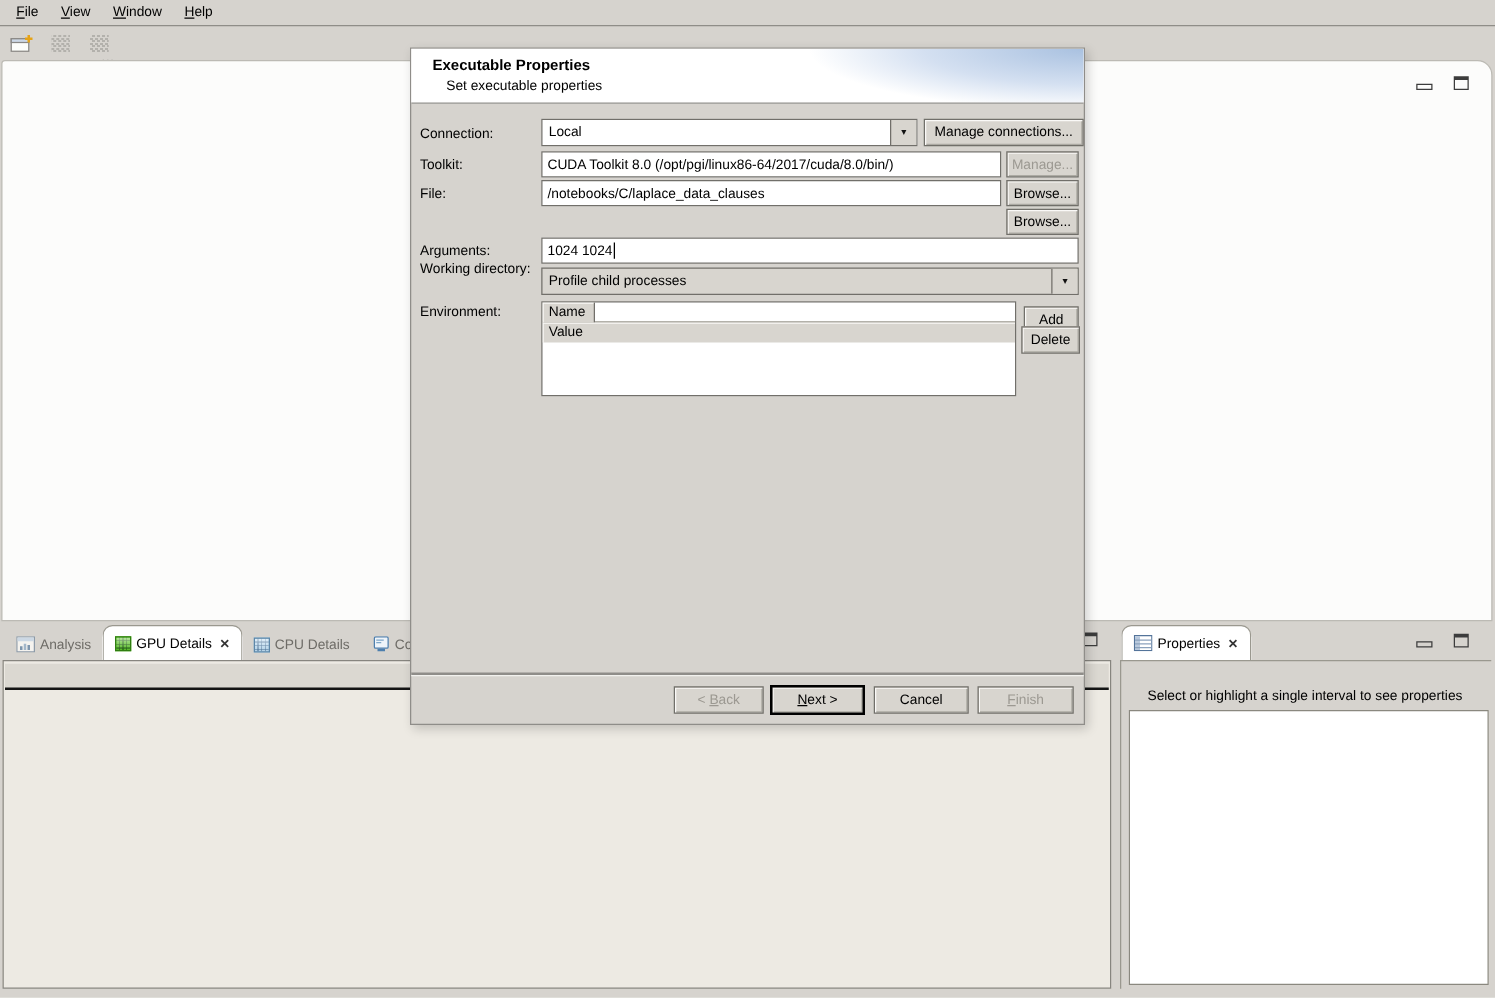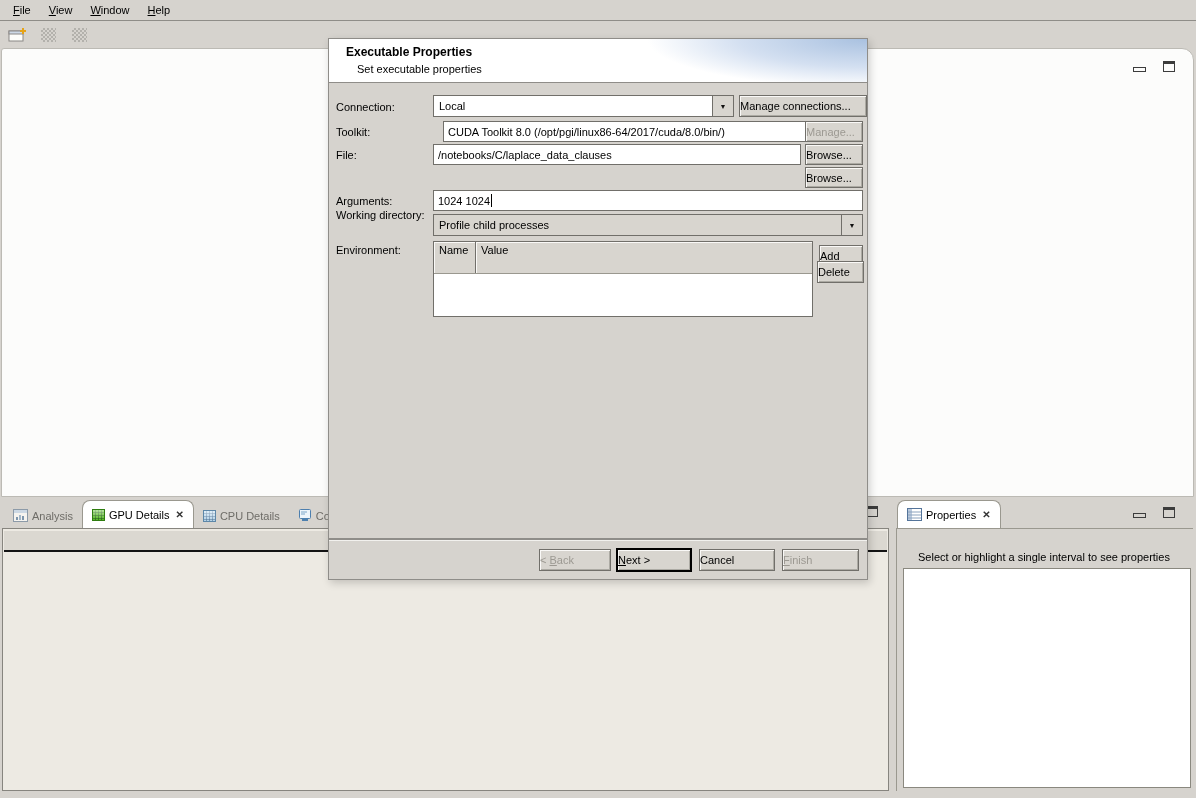--- a/index.html
+++ b/index.html
@@ -57,26 +57,26 @@
 
   .field { position:absolute; background:#fff; border:1px solid #716f6a; display:flex; align-items:center; padding:0 4px; white-space:nowrap; overflow:hidden; }
   .placeholder { color:#969389; }
   .caret { display:inline-block; width:0; height:13px; border-left:1px solid #000; margin-left:1px; }
 
   .combo { position:absolute; border:1px solid #716f6a; display:flex; align-items:center; padding:0 26px 0 5px; white-space:nowrap; }
   .combo .arrow { position:absolute; right:0; top:0; bottom:0; width:21px; border-left:1px solid #716f6a; display:flex; align-items:center; justify-content:center; font-size:7px; color:#111; background:#d8d5cf; }
   .combo.white { background:#fff; }
   .combo.gray { background:#d8d5cf; }
 
-  .btn { position:absolute; display:flex; align-items:center; justify-content:flex-start; background:#d8d5cf; border:1px solid #716f6a; box-shadow:inset 1px 1px 0 #faf9f7, inset -1px -1px 0 #acaaa3; cursor:default; }
+  .btn { position:absolute; display:flex; align-items:center; justify-content:center; background:#d8d5cf; border:1px solid #716f6a; box-shadow:inset 1px 1px 0 #faf9f7, inset -1px -1px 0 #acaaa3; cursor:default; }
   .btn.disabled { color:#9c9992; }
   .btn.default { border:2px solid #000; }
 
   .env-table { position:absolute; left:104px; top:202px; width:380px; height:76px; border:1px solid #716f6a; background:#fff; }
-  .env-head { display:flex; height:32px; border-bottom:1px solid #9a988f; }
+  .env-head { display:flex; height:16px; border-bottom:1px solid #9a988f;flex-direction:column; }
   .env-th { background:#d8d5cf; border-right:1px solid #716f6a; box-shadow:inset 1px 1px 0 #faf9f7; padding:2px 5px; }
   .env-th.name { width:42px; }
   .env-th.value { flex:1; border-right:none; }
 
   .dlg-sep { position:absolute; left:0; top:499px; width:538px; height:2px; background:#8f8d89; box-shadow:0 1px 0 #f2f1ee; }
 
   
   .icon { display:inline-block; flex:none; }
   .grid-icon { width:13px; height:12px; border:1px solid #2f7d10; background-color:#5ec829;
     background-image:linear-gradient(rgba(255,255,255,.55),rgba(0,0,0,.08)),
@@ -199,21 +199,21 @@
     <div class="dlg-label" style="top:62px;">Connection:</div>
     <div class="combo white" style="left:104px; top:56px; width:301px; height:22px;">
       <span>Local</span>
       <span class="arrow">▼</span>
     </div>
     <div class="btn" style="left:410px; top:56px; width:128px; height:22px;">
       <span>Manage connections...</span>
     </div>
 
     <div class="dlg-label" style="top:87px;">Toolkit:</div>
-    <div class="field" style="left:114px; top:82px; width:368px; height:21px;">
+    <div class="field" style="left:104px; top:82px; width:368px; height:21px;">
       <span>CUDA Toolkit 8.0 (/opt/pgi/linux86-64/2017/cuda/8.0/bin/)</span>
     </div>
     <div class="btn disabled" style="left:476px; top:82px; width:58px; height:21px;">
       <span>Manage...</span>
     </div>
 
     <div class="dlg-label" style="top:110px;">File:</div>
     <div class="field" style="left:104px; top:105px; width:368px; height:21px;">
       <span>/notebooks/C/laplace_data_clauses</span>
     </div>

